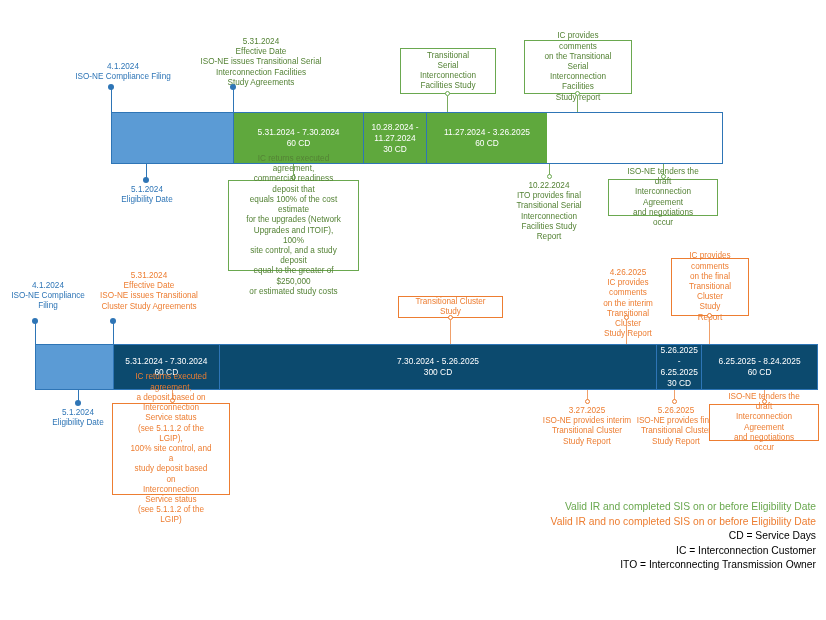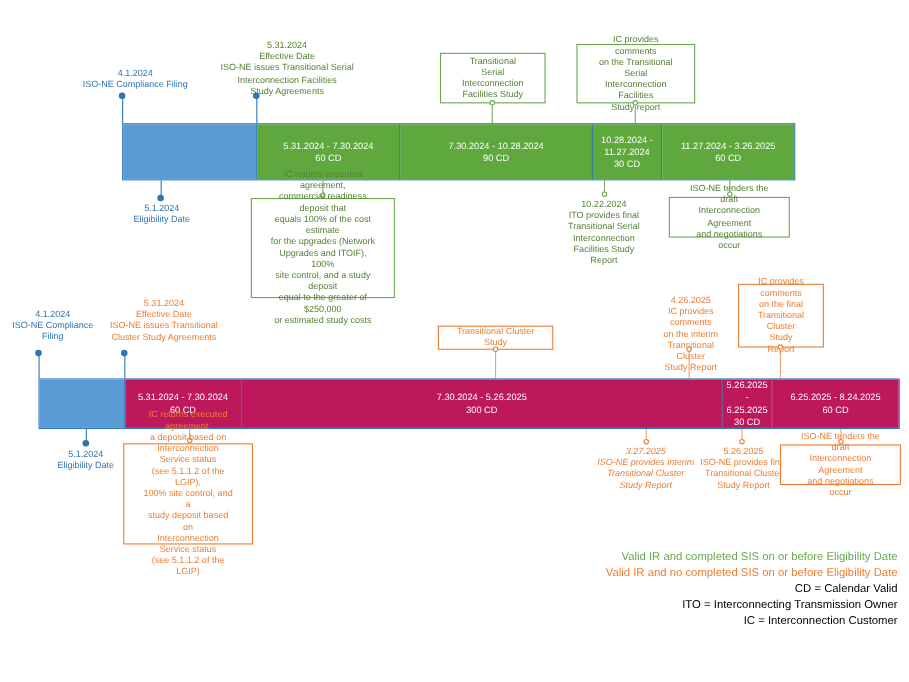--- a/index.html
+++ b/index.html
@@ -37,21 +37,21 @@
     text-align: center;
     border-right: 1px solid #2e75b6;
     overflow: hidden;
     padding: 0 1px;
   }
   .seg:last-child { border-right: none; }
   .seg .range { white-space: nowrap; }
   .seg.narrow .range { white-space: normal; }
   .seg-blue   { background: #5b9bd5; }
   .seg-green  { background: #5fa83d; }
-  .seg-orange { background: #be185d; }
+  .seg-orange { background: #0c4a6e; }
 
   
   .note {
     position: absolute;
     border: 1px solid;
     background: #ffffff;
     font-size: 8.2px;
     line-height: 10.2px;
     text-align: center;
     padding: 4px 16px;
@@ -157,24 +157,20 @@
   <div class="vline vline-green" style="left:577px; top:96px; height:16px;"></div>
 
   <div class="bar" id="serial-bar" style="left:111px; top:112px; width:612px; height:52px;">
     <div class="seg seg-blue" style="width:122px;">
       <span class="range"></span>
       <span class="days"></span>
     </div>
     <div class="seg seg-green" style="width:130px;">
       <span class="range">5.31.2024 - 7.30.2024</span>
       <span class="days">60 CD</span>
-    </div>
-    <div class="seg seg-green" style="width:175px;">
-      <span class="range">7.30.2024 - 10.28.2024</span>
-      <span class="days">90 CD</span>
     </div>
     <div class="seg seg-green narrow" style="width:63px;">
       <span class="range">10.28.2024 - 11.27.2024</span>
       <span class="days">30 CD</span>
     </div>
     <div class="seg seg-green" style="width:120px;">
       <span class="range">11.27.2024 - 3.26.2025</span>
       <span class="days">60 CD</span>
     </div>
   </div>
@@ -292,21 +288,21 @@
 Interconnection Service status
 (see 5.1.1.2 of the LGIP),
 100% site control, and a
 study deposit based on
 Interconnection Service status
 (see 5.1.1.2 of the LGIP)</span>
   </div>
 
   <div class="vline vline-orange" style="left:587px; top:390px; height:11px;"></div>
   <div class="ring ring-orange" style="left:585px; top:399px;"></div>
-  <div class="lbl lbl-orange" style="left:530px; top:406px; width:114px;font-style:italic;">3.27.2025
+  <div class="lbl lbl-orange" style="left:530px; top:406px; width:114px;">3.27.2025
 ISO-NE provides interim
 Transitional Cluster
 Study Report</div>
 
   <div class="vline vline-orange" style="left:674px; top:390px; height:11px;"></div>
   <div class="ring ring-orange" style="left:672px; top:399px;"></div>
   <div class="lbl lbl-orange" style="left:630px; top:406px; width:92px;">5.26.2025
 ISO-NE provides final
 Transitional Cluster
 Study Report</div>
@@ -315,18 +311,18 @@
   <div class="ring ring-orange" style="left:762px; top:399px;"></div>
   <div class="note note-orange" style="left:709px; top:404px; width:110px; height:37px;">
     <span style="white-space:pre-line">ISO-NE tenders the draft
 Interconnection Agreement
 and negotiations occur</span>
   </div>
 
   <div id="key">
     <div class="key-line key-green">Valid IR and completed SIS on or before Eligibility Date</div>
     <div class="key-line key-orange">Valid IR and no completed SIS on or before Eligibility Date</div>
-    <div class="key-line">CD = Calendar Valid</div>
+    <div class="key-line">CD = Service Days</div>
+    <div class="key-line">IC = Interconnection Customer</div>
     <div class="key-line">ITO = Interconnecting Transmission Owner</div>
-    <div class="key-line">IC = Interconnection Customer</div>
   </div>
 
 </div>
 
 </body></html>

